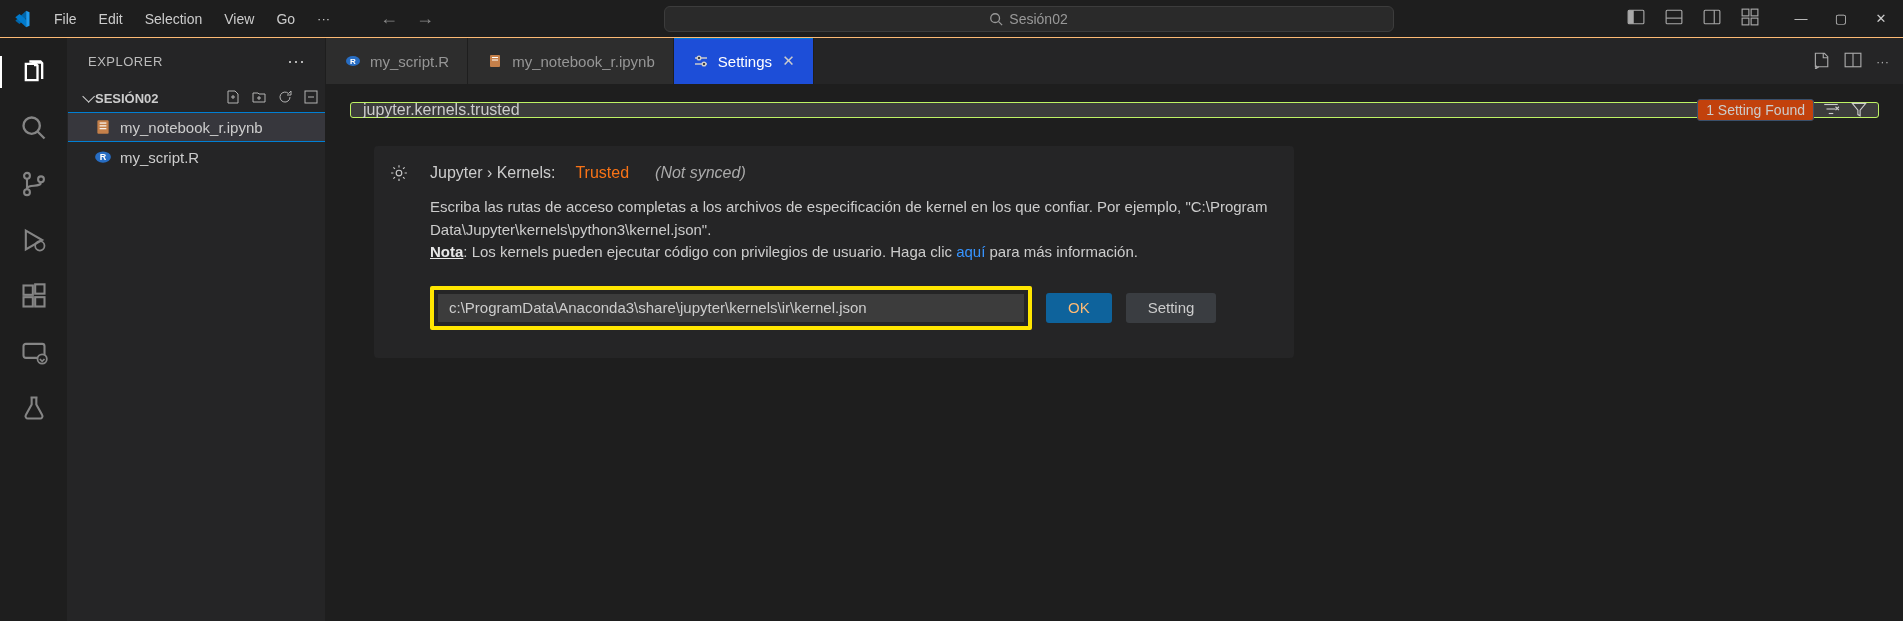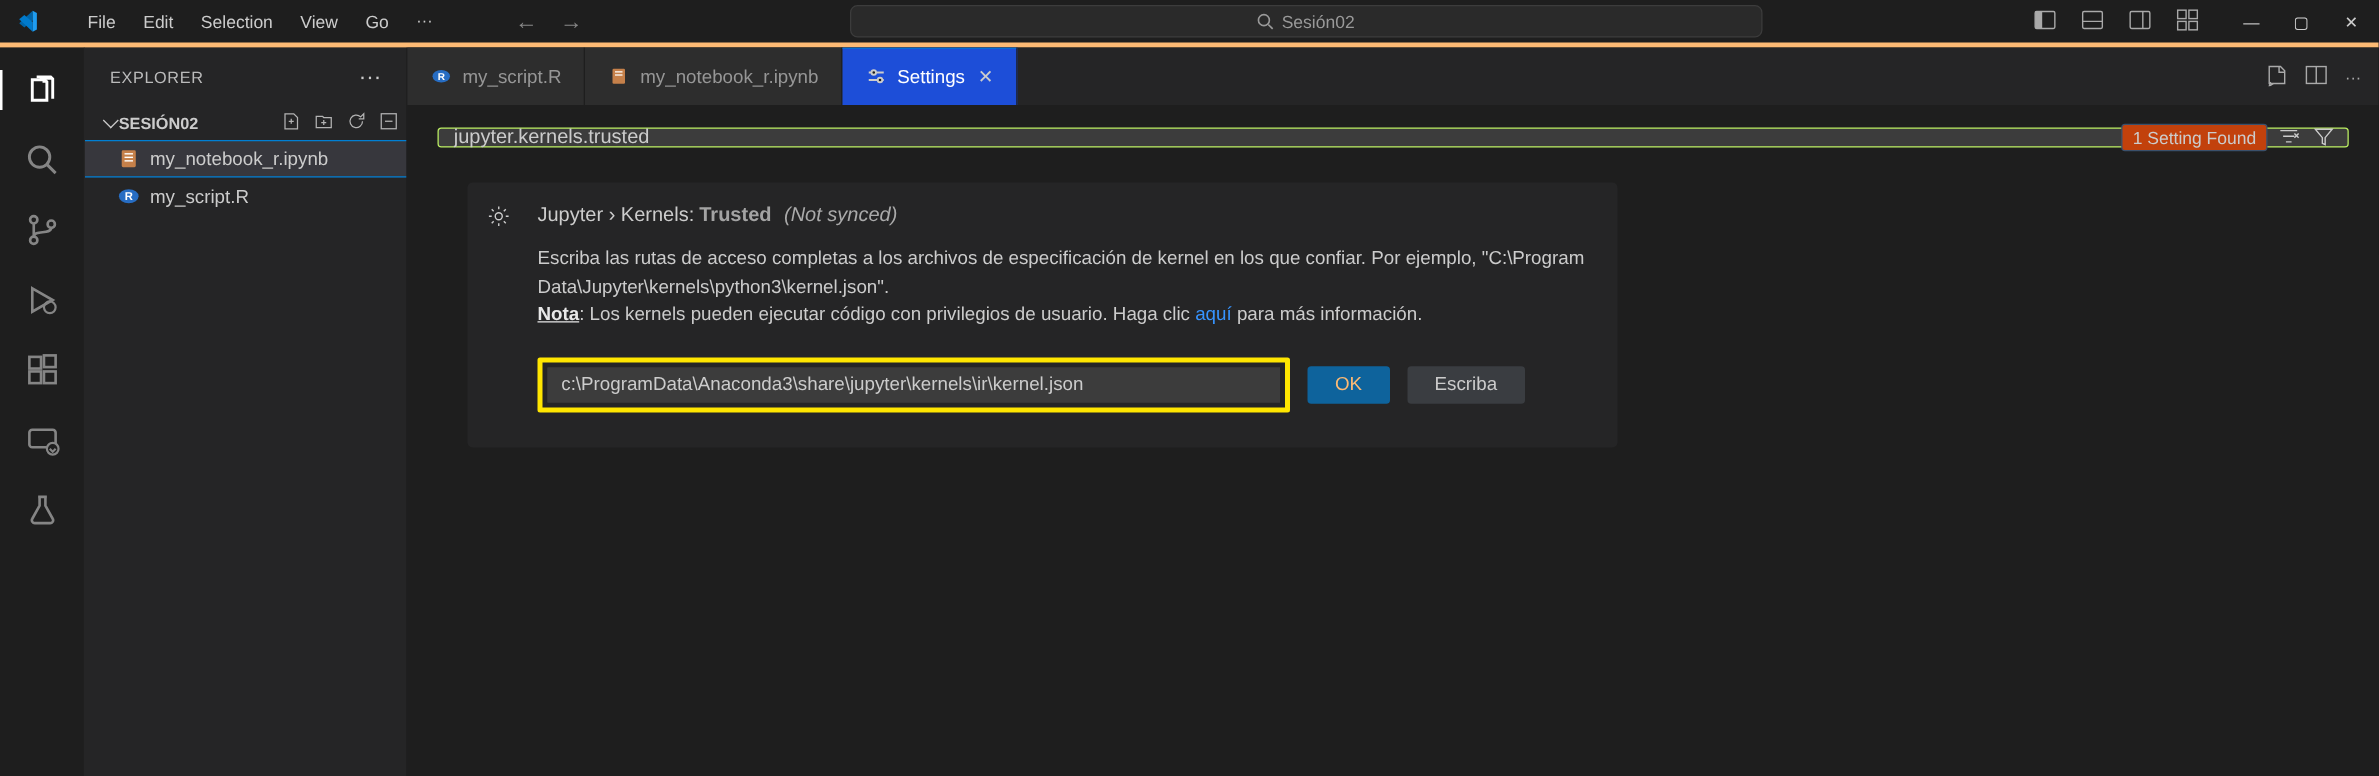--- a/index.html
+++ b/index.html
@@ -15,22 +15,22 @@
     flex-direction: column;
   }
 
   
   .titlebar {
     height: 38px;
     background: #1e1e1e;
     display: flex;
     align-items: center;
     padding: 0 8px;
-    gap: 16px;
-    border-bottom: 4px solid #fdba74;
+    gap: 0;
+    border-bottom: 1px solid #fdba74;
   }
   .vscode-logo {
     width: 28px;
     height: 28px;
     display: flex;
     align-items: center;
     justify-content: center;
     margin-right: 8px;
   }
   .vscode-logo svg { width: 20px; height: 20px; }
@@ -276,25 +276,25 @@
     position: absolute;
     left: 16px;
     top: 18px;
     color: #cccccc;
     cursor: pointer;
   }
   .setting-gear svg { width: 18px; height: 18px; }
   .setting-title-row {
     display: flex;
     align-items: baseline;
-    gap: 4px;
+    gap: 20px;
     font-size: 16px;
   }
   .setting-path { color: #cccccc; }
-  .setting-name { color: #a3a3a3; font-weight: 700; }
+  .setting-name { color: #f97316; font-weight: 400; }
   .setting-sync { color: #aaaaaa; font-style: italic; margin-left: 6px; }
   .setting-desc {
     margin-top: 14px;
     font-size: 15px;
     line-height: 1.5;
     color: #cccccc;
   }
   .setting-desc strong { font-weight: 700; color: #e8e8e8; text-decoration: underline; }
   .setting-desc a { color: #3794ff; text-decoration: none; cursor: pointer; }
 
@@ -578,20 +578,20 @@
             </div>
             <div class="setting-desc">
               <span>Escriba las rutas de acceso completas a los archivos de especificación de kernel en los que confiar. Por ejemplo, "C:\Program Data\Jupyter\kernels\python3\kernel.json".</span><br>
               <strong>Nota</strong><span>: Los kernels pueden ejecutar código con privilegios de usuario. Haga clic </span><a>aquí</a><span> para más información.</span>
             </div>
             <div class="setting-input-row">
               <div class="trusted-input-wrap">
                 <input class="trusted-input" value="c:\ProgramData\Anaconda3\share\jupyter\kernels\ir\kernel.json" style="">
               </div>
               <button class="btn btn-primary">OK</button>
-              <button class="btn btn-secondary">Escriba</button>
+              <button class="btn btn-secondary">Setting</button>
             </div>
           </div>
         </div>
       </div>
     </div>
   </div>
 </div>
 
 </body></html>

